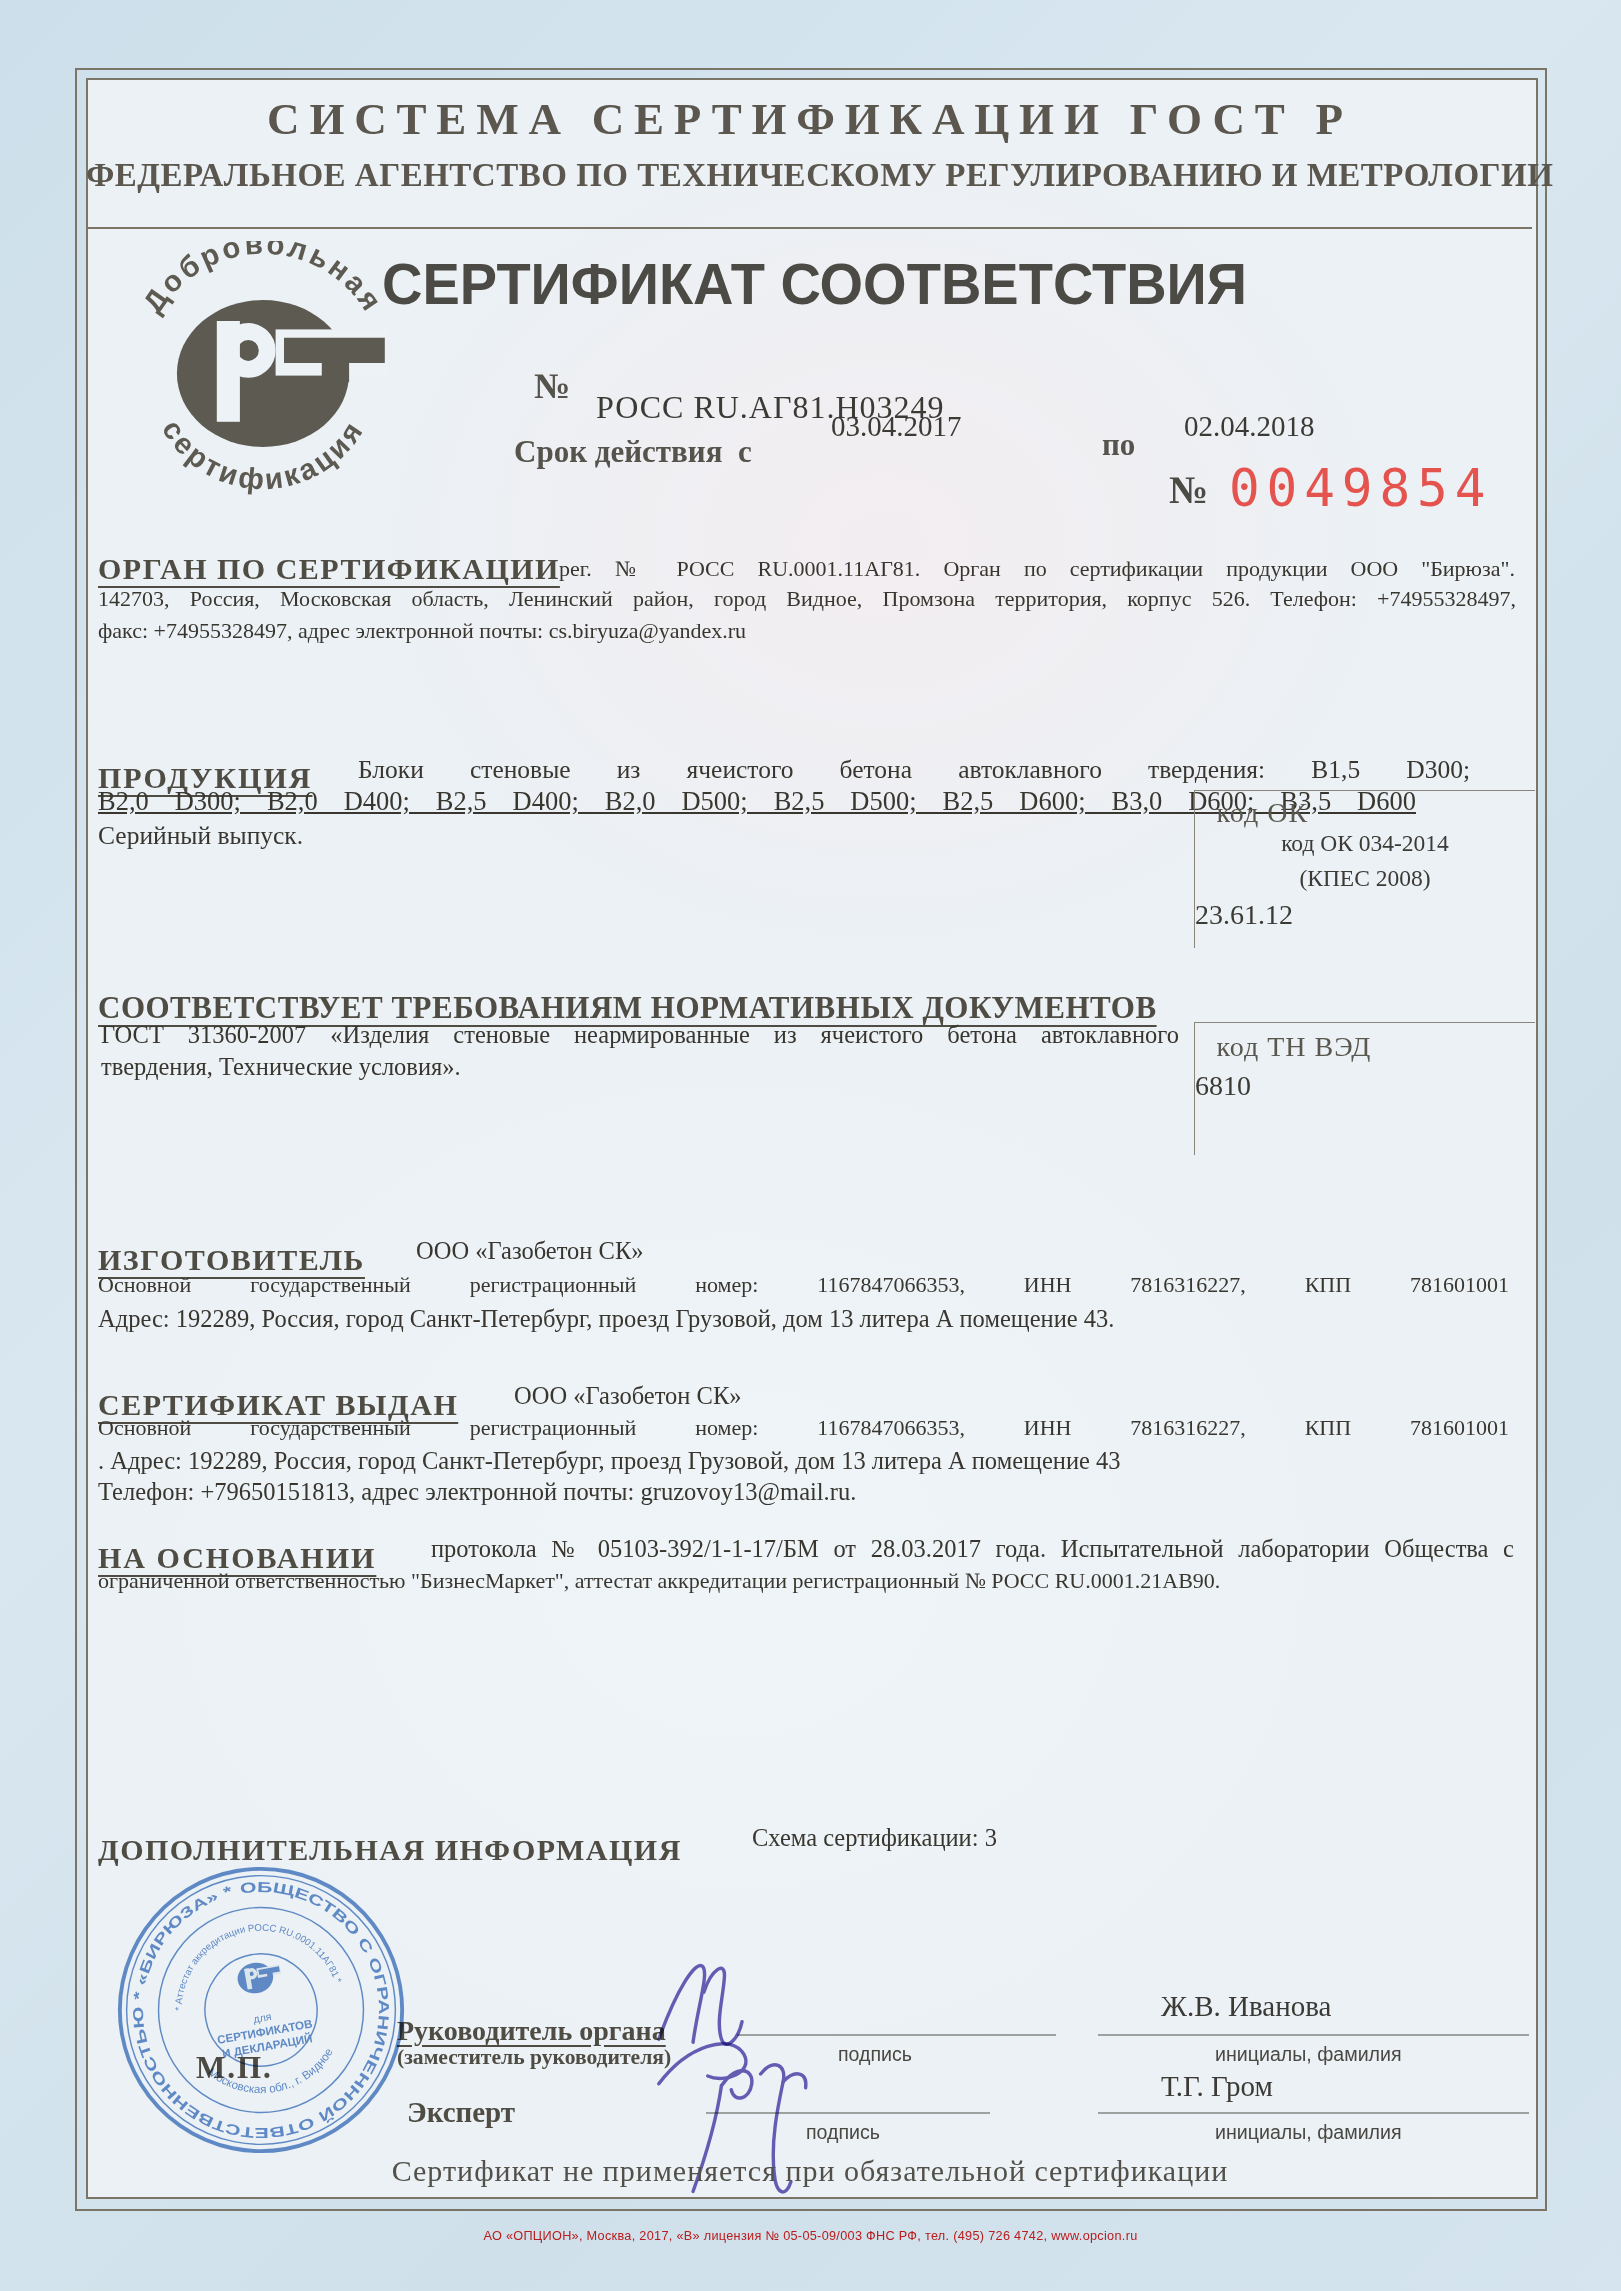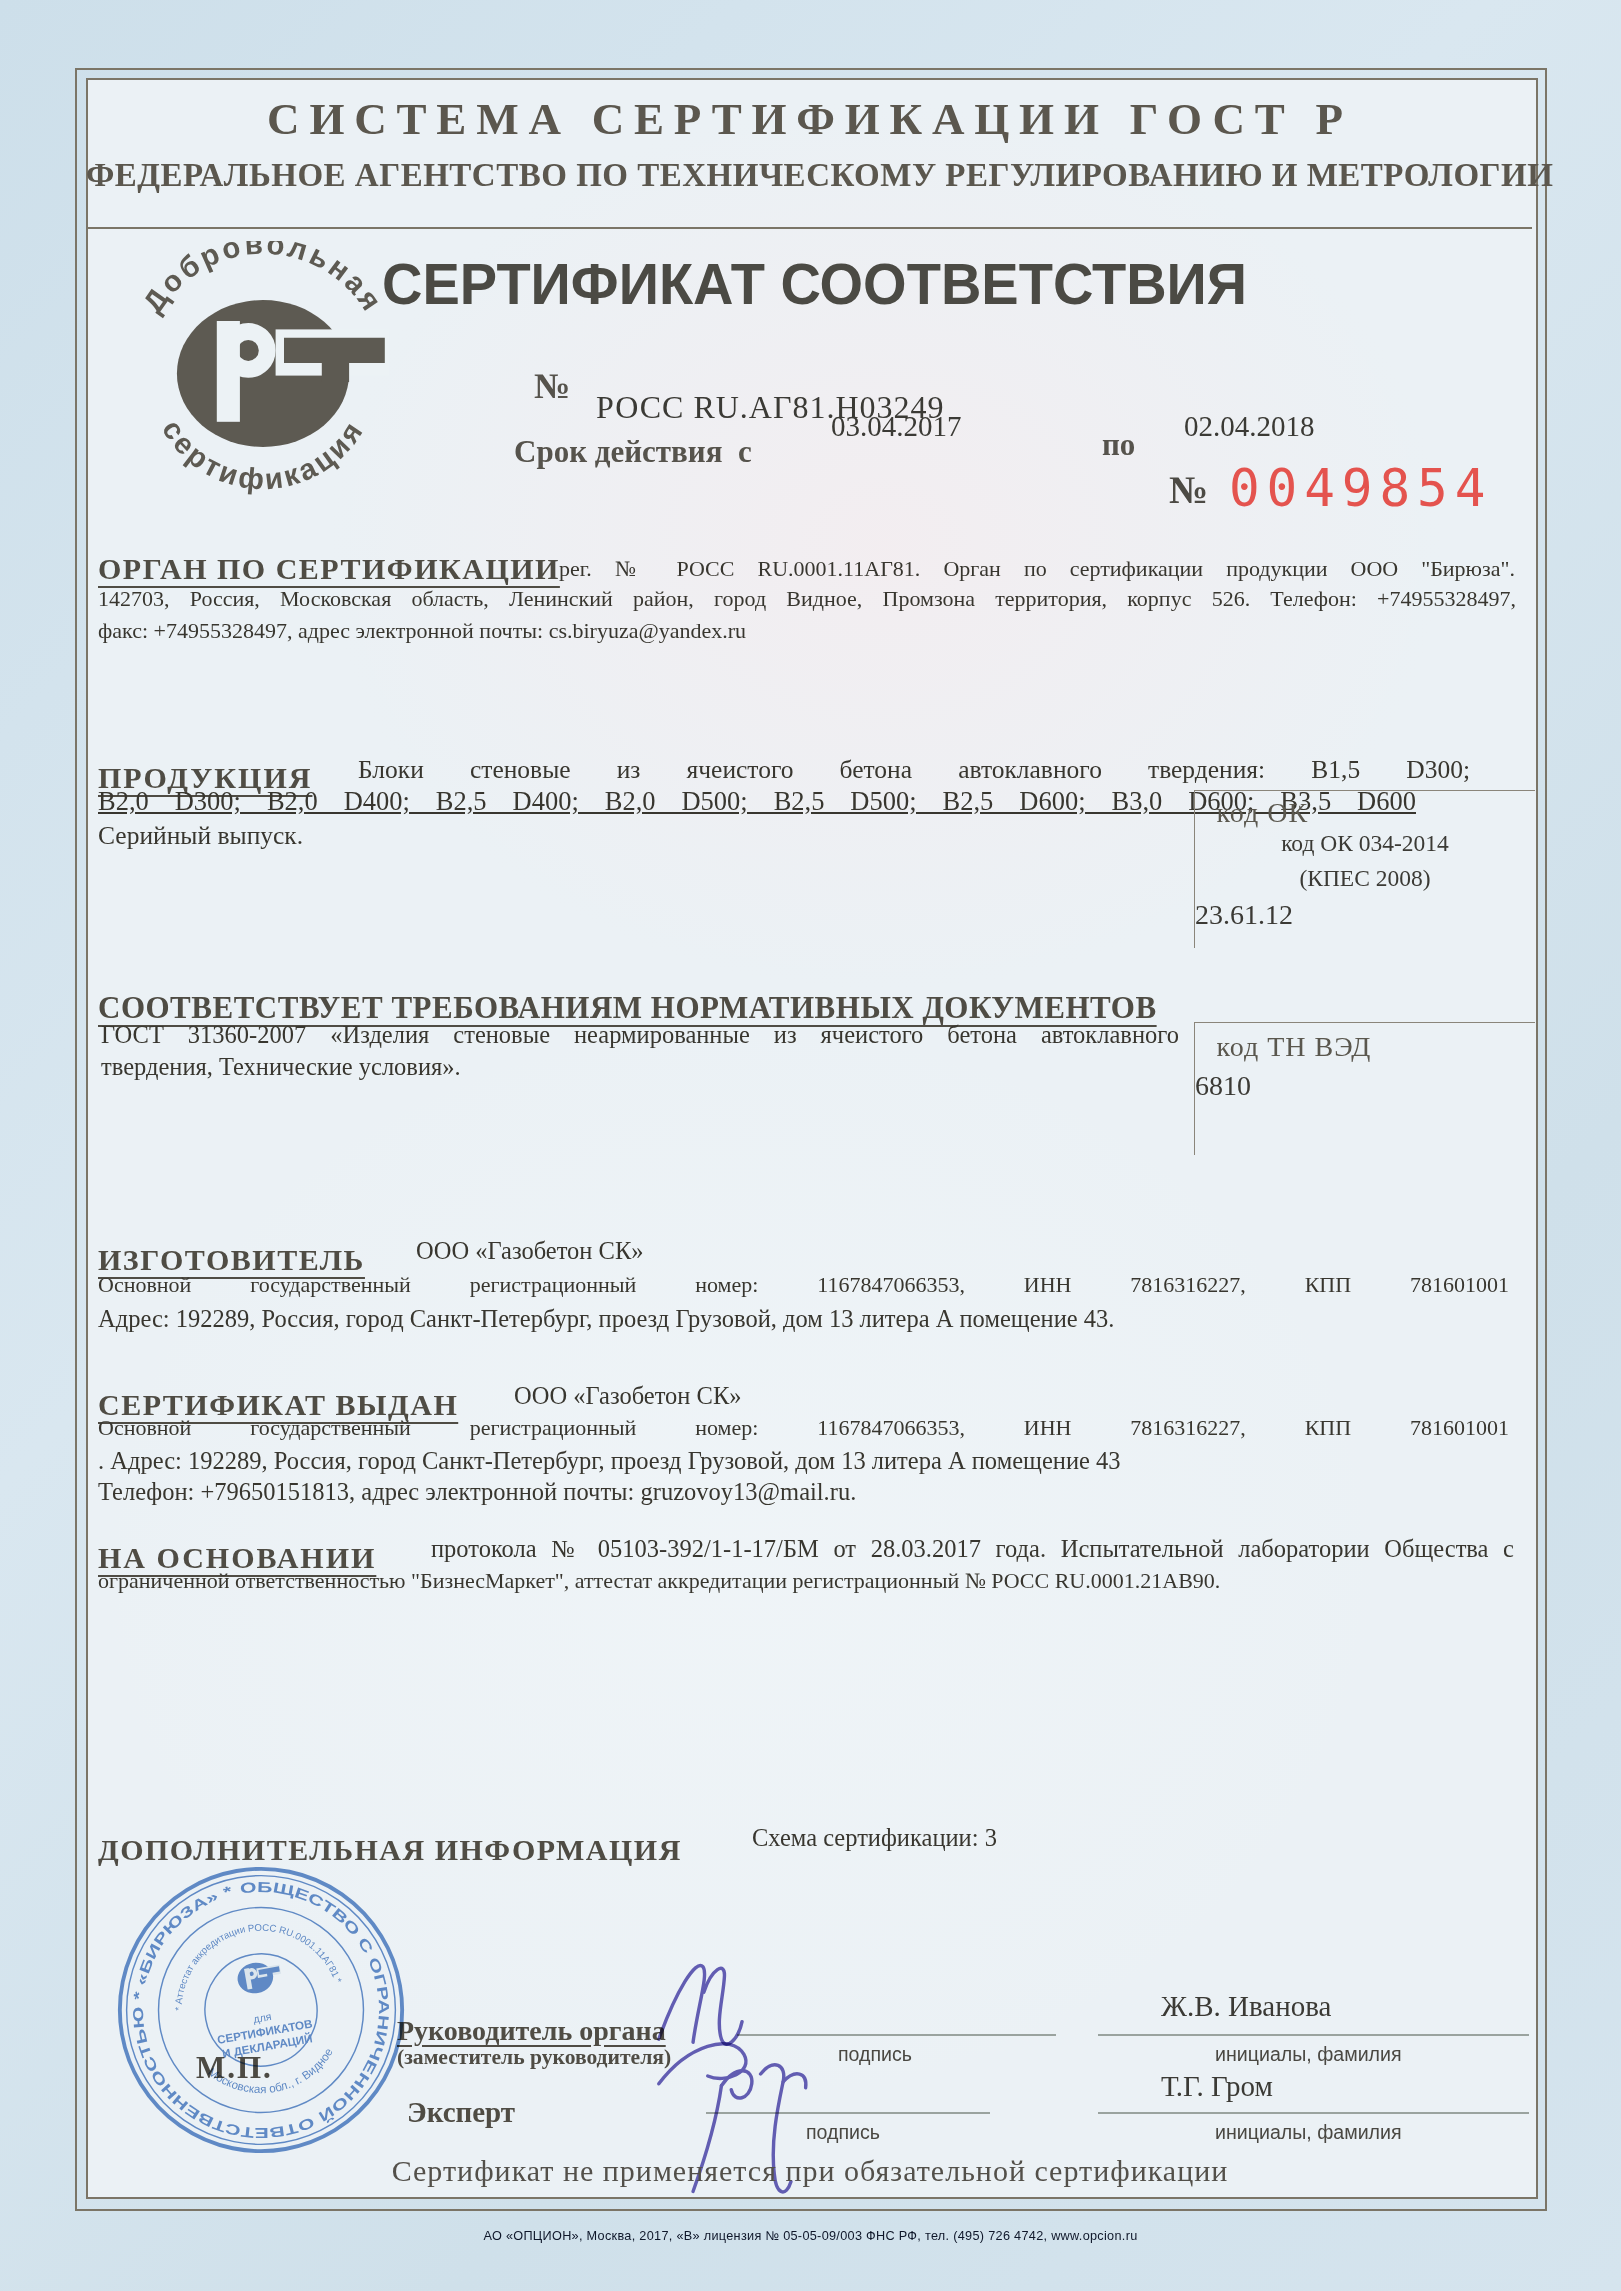--- a/index.html
+++ b/index.html
@@ -37,21 +37,21 @@
   .jl{white-space:normal;text-align:justify;text-align-last:justify;}
   .codebox{border-top:1.5px solid #8a857a;border-left:1.5px solid #8a857a;}
   .codelabel{font-size:28px;color:#5a574e;letter-spacing:1px;}
   .codetext{font-size:23.5px;color:#3b3a35;text-align:center;width:100%;}
   .codeval{font-size:28px;color:#3b3a35;width:100%;}
   .sig-line{height:1.5px;background:#9aa39f;}
   .sig-caption{font-size:19.6px;color:#4a4842;font-family:"Liberation Sans",sans-serif;}
   .name-val{font-size:29px;color:#3b3a35;white-space:nowrap;}
   .mp{font-size:31px;font-weight:bold;color:#4c4a43;letter-spacing:2px;}
   .note{width:1448px;left:86px;top:2154px;text-align:center;font-size:30px;color:#53504a;letter-spacing:1px;}
-  .imprint{width:1621px;left:0;top:2229px;text-align:center;font-size:12.7px;color:#0f172a;
+  .imprint{width:1621px;left:0;top:2229px;text-align:center;font-size:12.7px;color:#b91c1c;
            font-family:"Liberation Sans",sans-serif;letter-spacing:0.3px;}
   .logo-arc{font-family:"Liberation Sans",sans-serif;font-weight:bold;fill:#5d5a52;}
   .stamp-svg{mix-blend-mode:multiply;}
   .ink{mix-blend-mode:multiply;}
 </style>
 </head>
 <body>
 
 <div class="abs paper"></div>
 <div class="abs frame-outer"></div>

